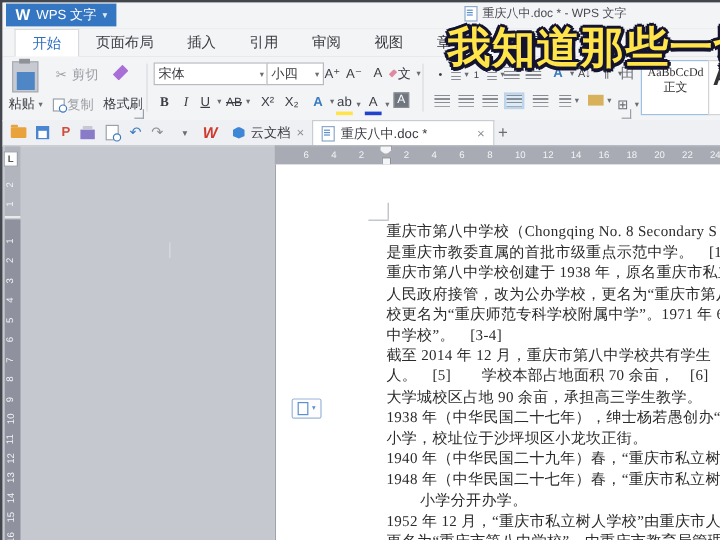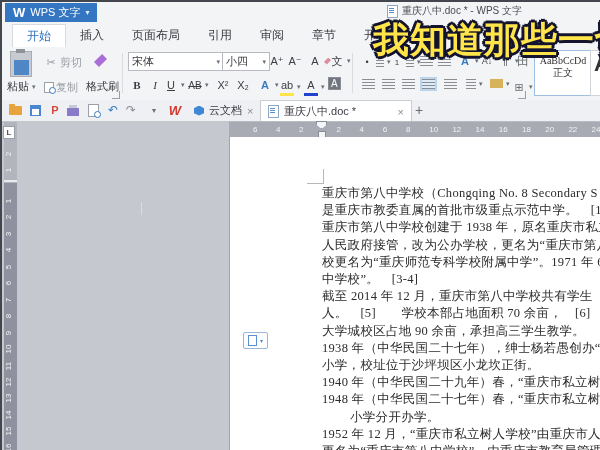--- a/index.html
+++ b/index.html
@@ -102,24 +102,25 @@
       <span class="caret">▾</span>
     </div>
     <div class="win-title">
       <span class="doc-ico"></span>
       <span>重庆八中.doc * - WPS 文字</span>
     </div>
   </div>
 
   <div class="tabrow" id="tabrow">
       <div class="rtab active">开始</div>
+      <div class="rtab">页面布局</div>
       <div class="rtab">插入</div>
-      <div class="rtab">页面布局</div>
       <div class="rtab">引用</div>
       <div class="rtab">审阅</div>
+      <div class="rtab">视图</div>
       <div class="rtab">章节</div>
       <div class="rtab">开发工具</div>
     </div>
 
   <div class="ribbon">
 
     <div class="rb" style="left:8px;top:4px;">
         <span class="clip"></span>
       </div>
     <div class="rb" style="left:5px;top:32px;">

